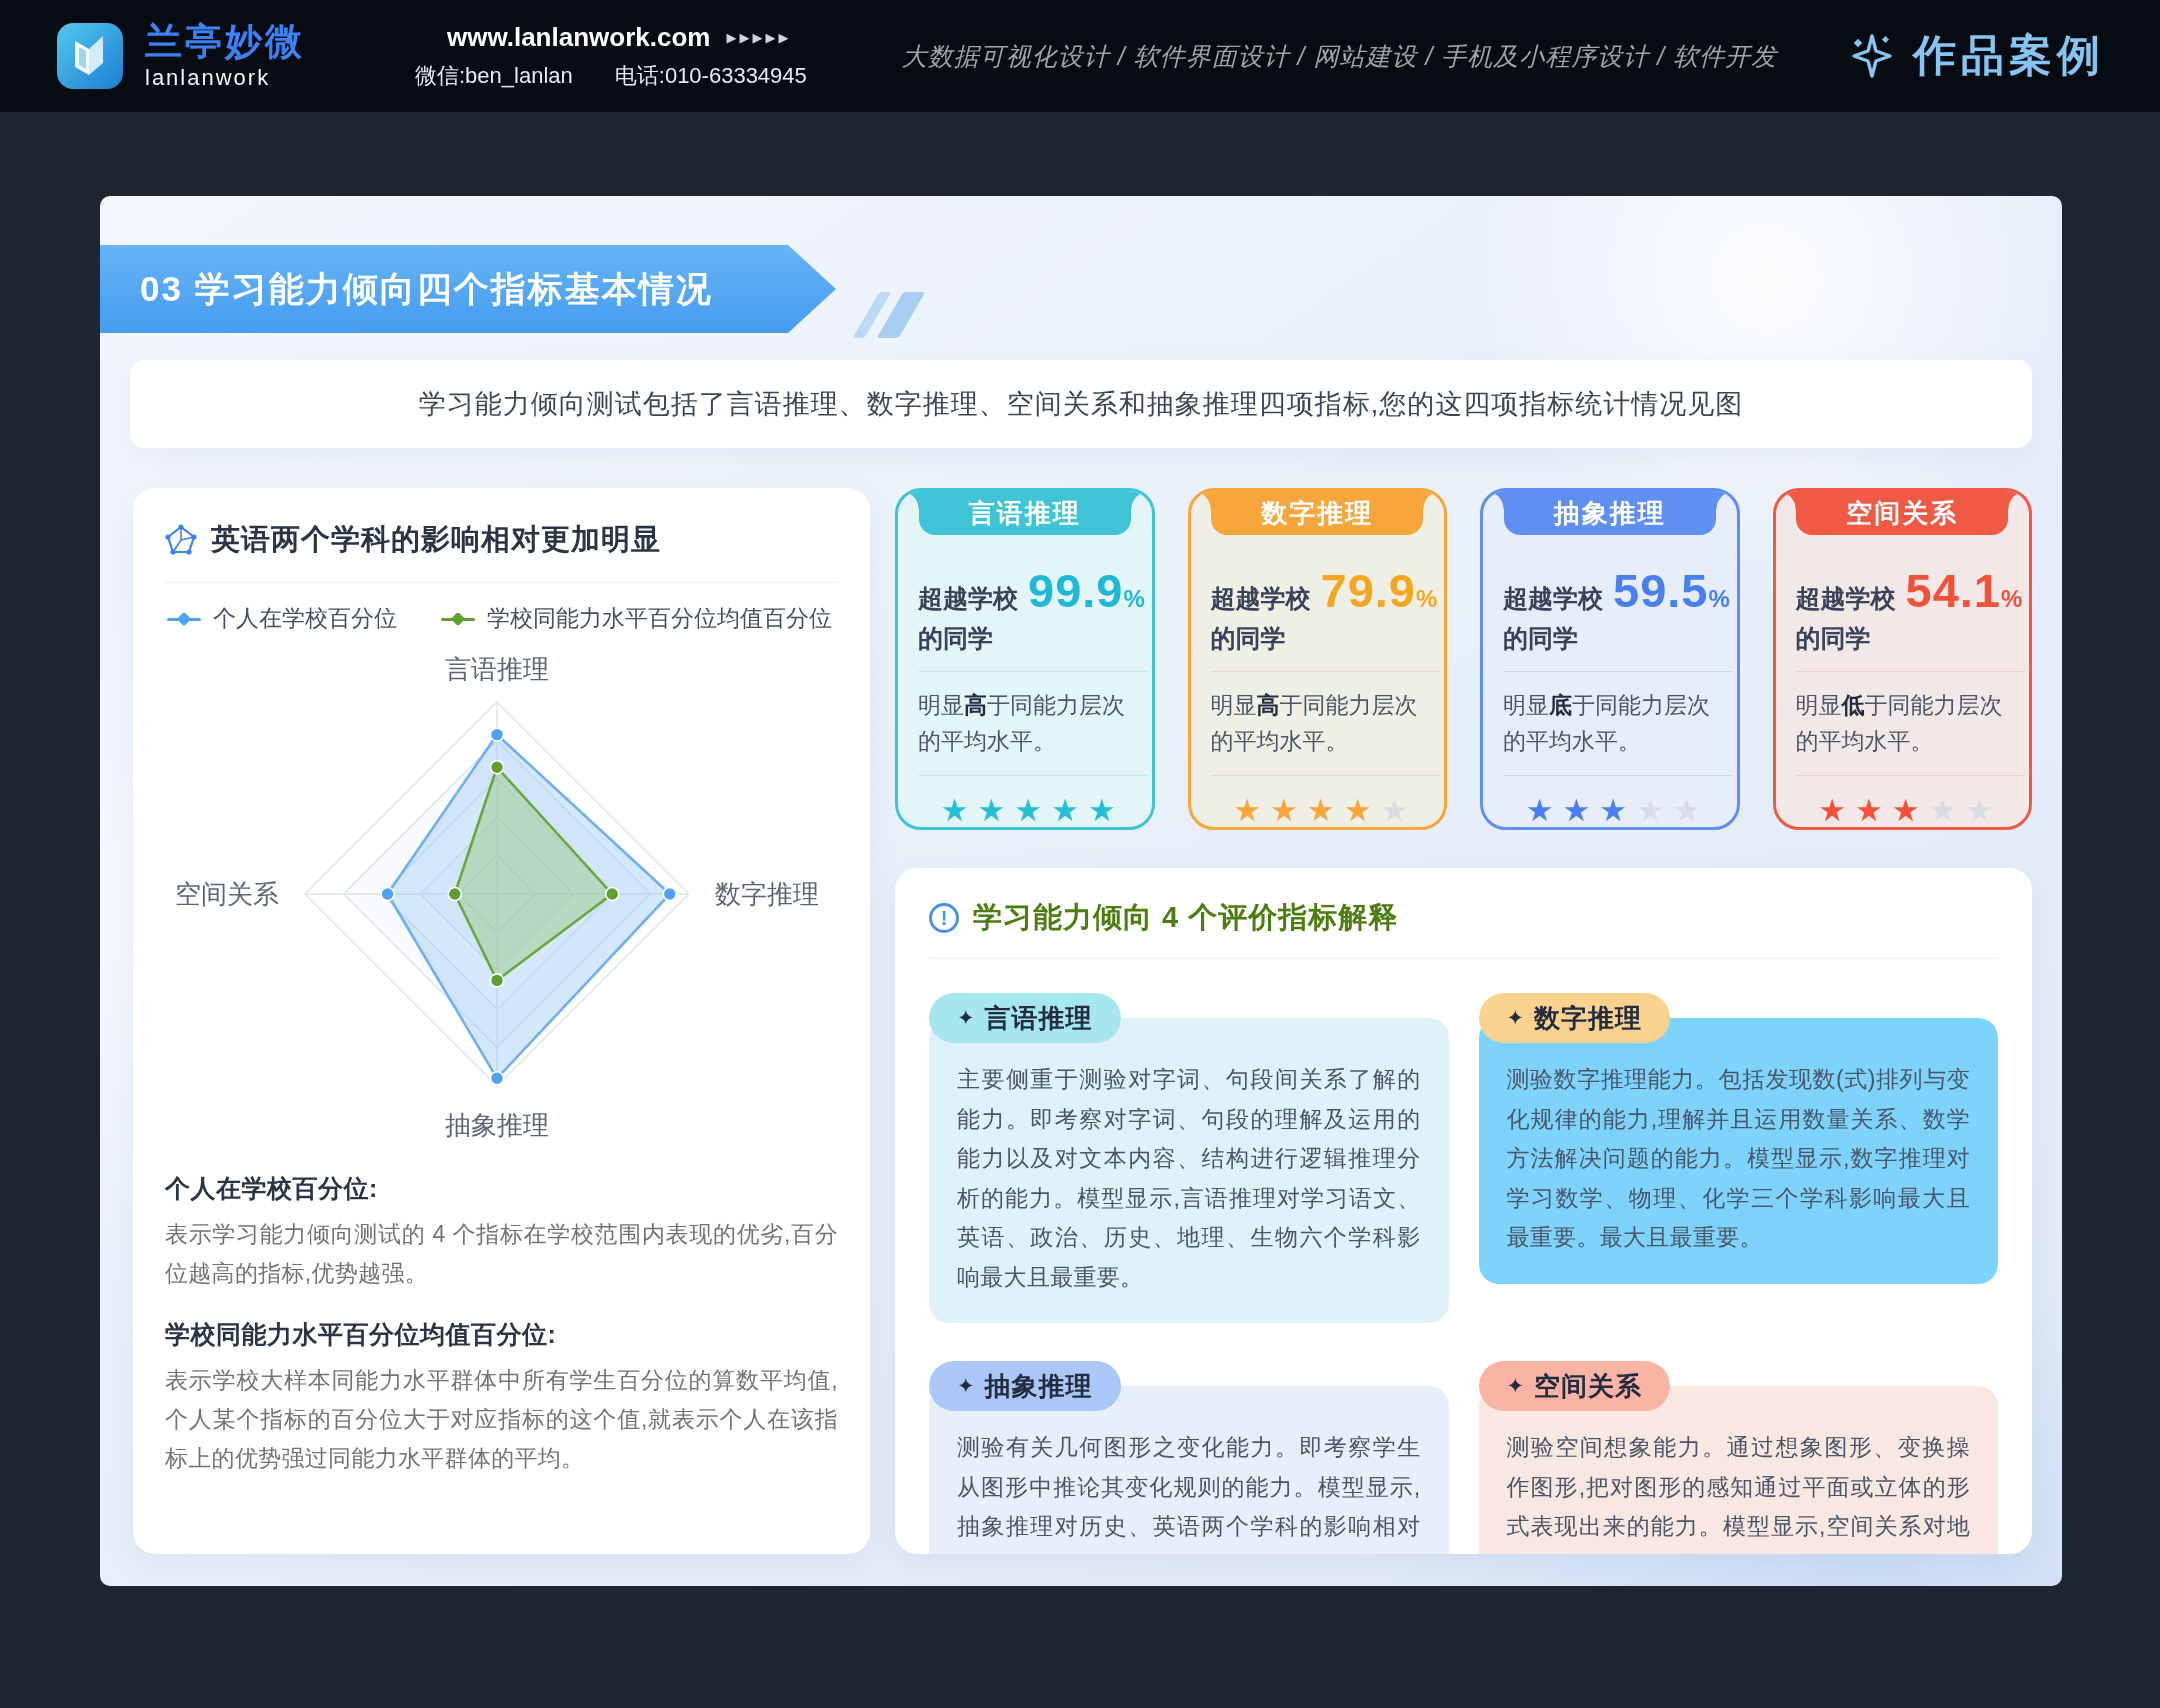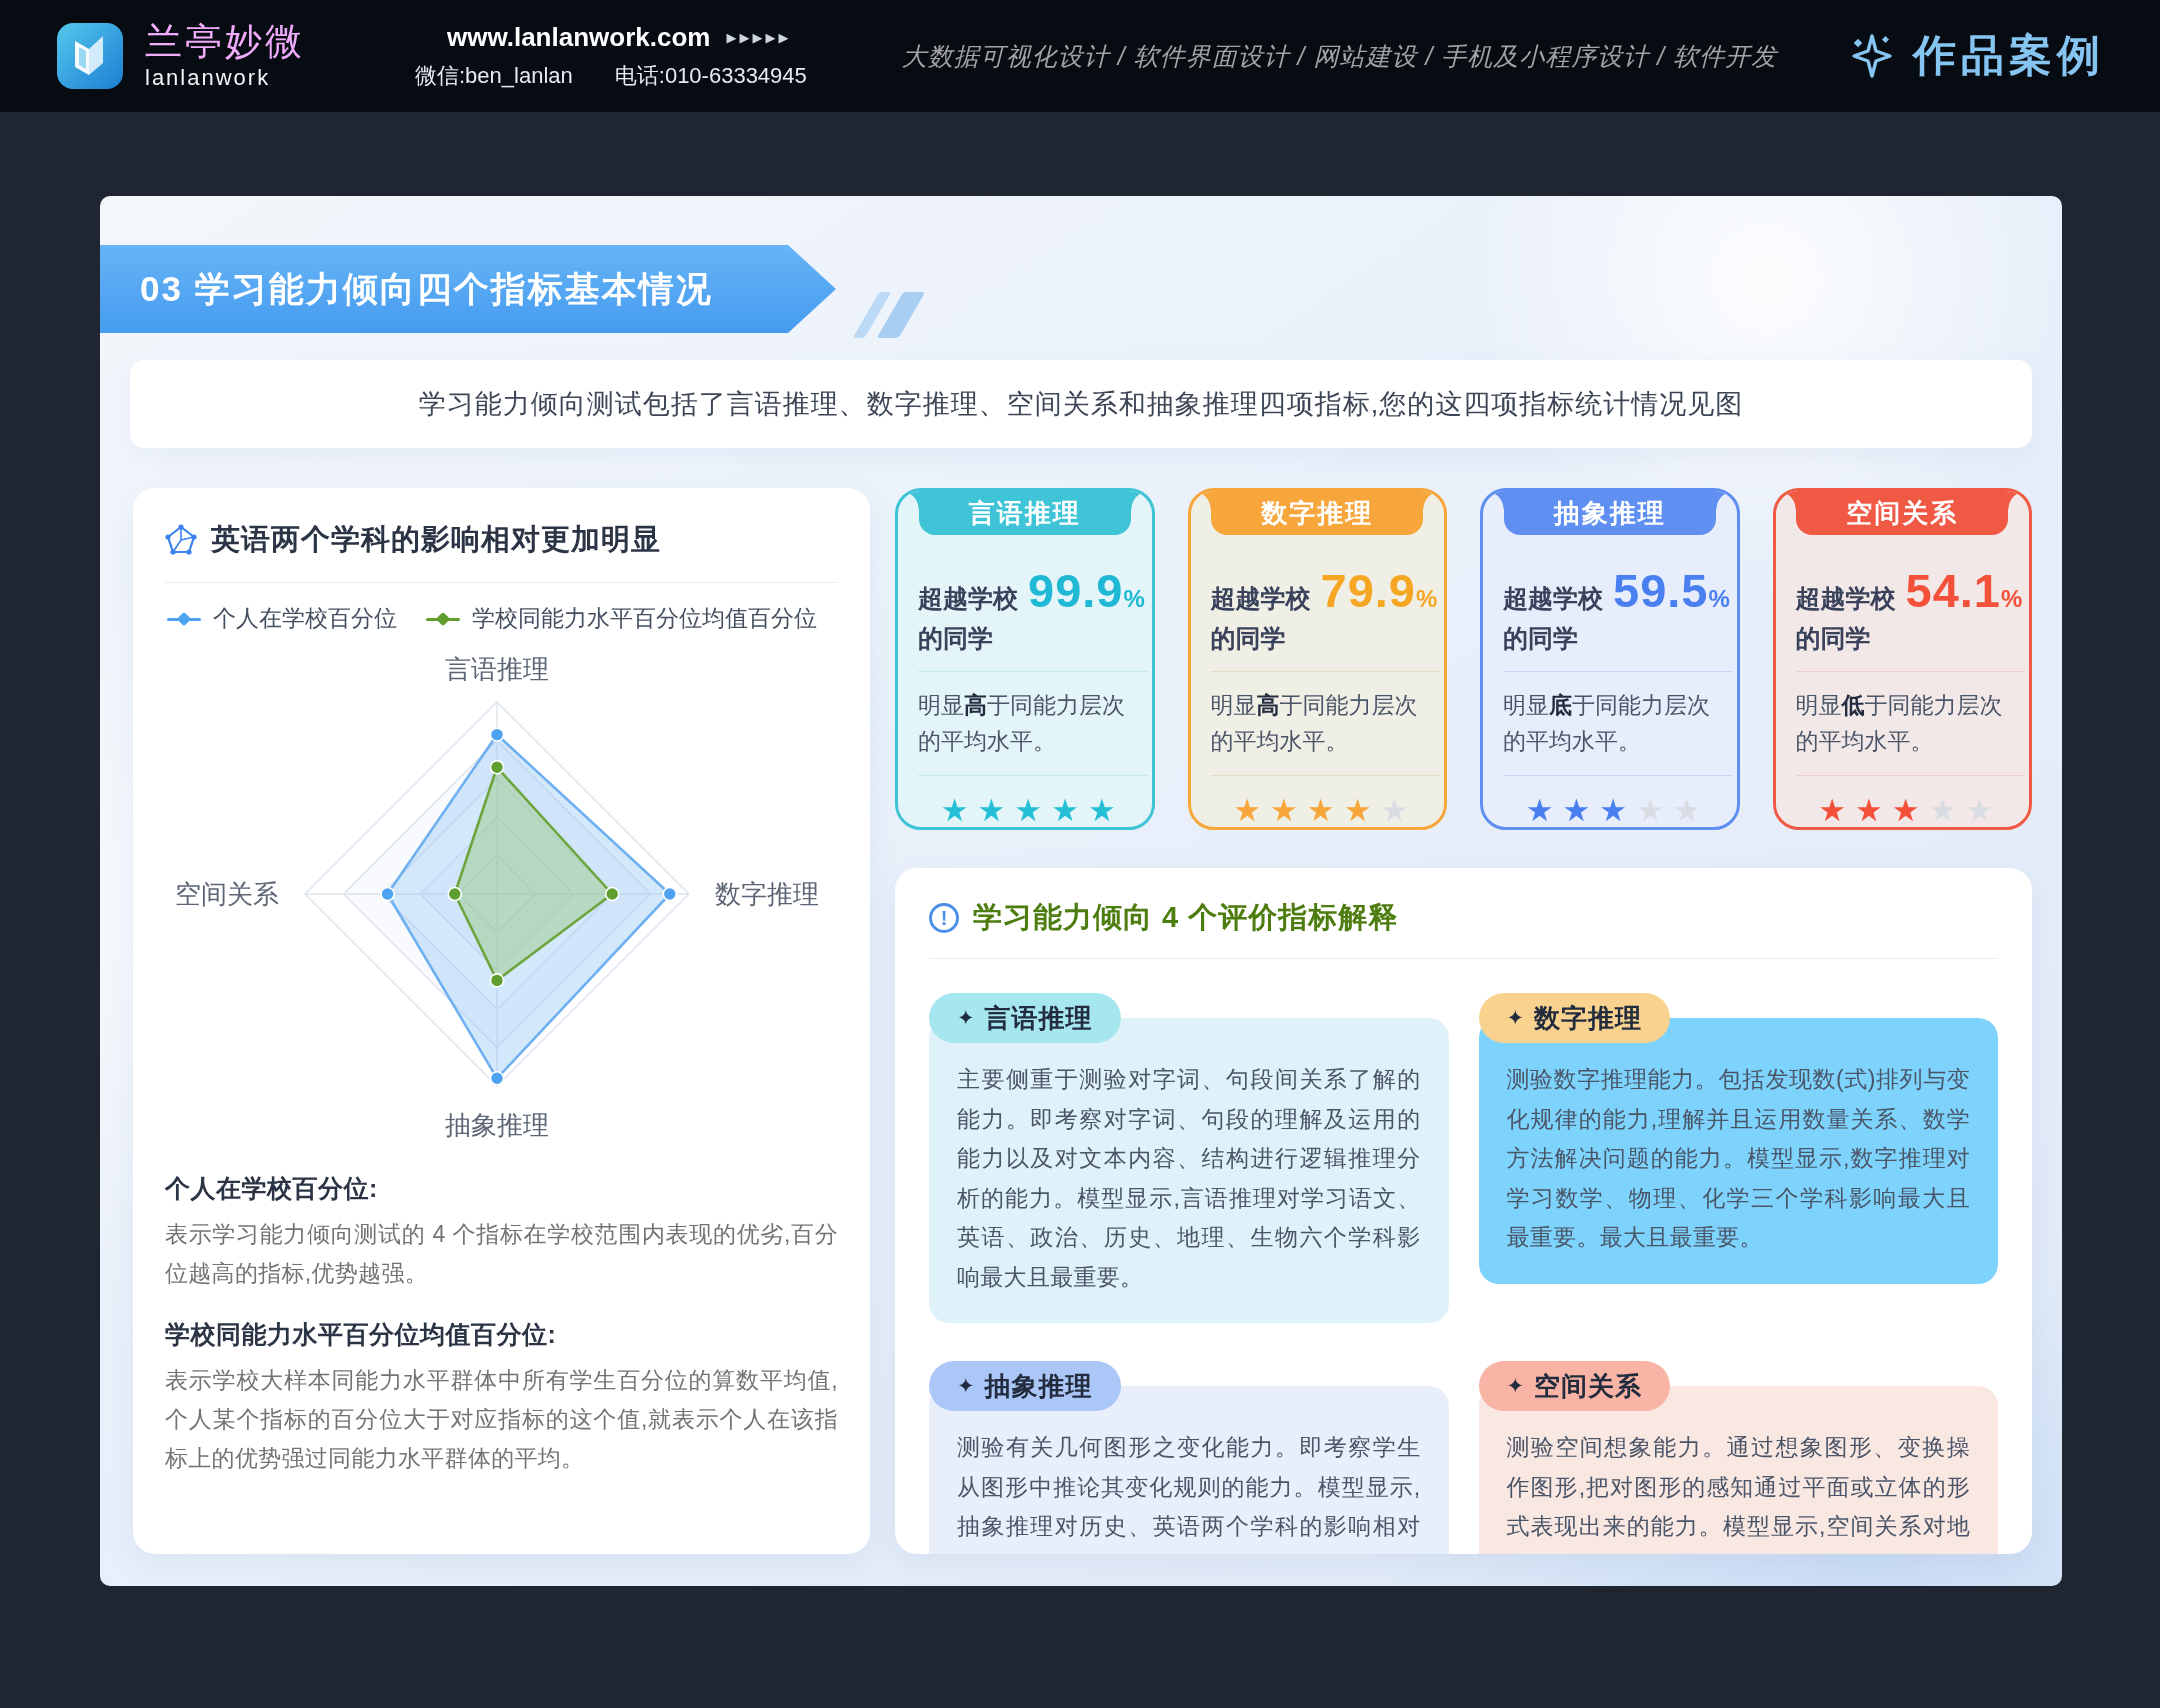--- a/index.html
+++ b/index.html
@@ -11,21 +11,21 @@
   }
   
   .top-header{
     position:absolute;left:0;top:0;width:2160px;height:112px;
     background:#070b12;display:flex;align-items:center;
     padding:0 55px;box-sizing:border-box;
   }
   .logo-group{display:flex;align-items:center;gap:20px;}
   .logo-icon{width:70px;height:70px;flex:0 0 auto;}
   .logo-text{display:flex;flex-direction:column;line-height:1.1;}
-  .logo-title{font-size:37px;font-weight:normal;color:#f0abfc;letter-spacing:3px;}
+  .logo-title{font-size:37px;font-weight:bold;color:#3b82f6;letter-spacing:3px;}
   .logo-sub{font-size:22px;color:#f2f6fa;letter-spacing:2px;margin-top:4px;}
   .site-info{margin-left:110px;display:flex;flex-direction:column;gap:8px;}
   .site-line1{display:flex;align-items:center;gap:16px;}
   .site-url{font-size:26px;font-weight:bold;color:#ffffff;margin-left:32px;}
   .site-arrows{font-size:13px;color:#cdd5e0;letter-spacing:3px;}
   .site-line2{display:flex;gap:42px;font-size:22px;color:#e7ebf1;}
   .services{margin-left:95px;font-size:25px;font-style:italic;color:#a3a3a3;letter-spacing:1px;white-space:nowrap;}
   .portfolio{margin-left:auto;display:flex;align-items:center;gap:16px;}
   .portfolio-label{font-size:43px;font-weight:bold;color:#86c5f2;letter-spacing:5px;}
   
@@ -57,21 +57,21 @@
   .intro-text{font-size:27px;color:#3d4656;font-weight:500;letter-spacing:1px;}
   
   .left-panel{
     position:absolute;left:33px;top:292px;width:737px;height:1066px;
     background:#ffffff;border-radius:22px;box-sizing:border-box;padding:32px;
     box-shadow:0 10px 30px rgba(99,130,180,.10);
   }
   .panel-title-row{display:flex;align-items:center;gap:14px;}
   .panel-title{font-size:29px;font-weight:bold;color:#2b3445;letter-spacing:1px;}
   .panel-divider{height:1px;background:#e8edf4;margin:22px 0 20px 0;}
-  .legend-row{display:flex;align-items:center;gap:29px;margin:6px 0 2px 2px;text-align:right;}
+  .legend-row{display:flex;align-items:center;gap:44px;margin:6px 0 2px 2px;text-align:right;}
   .legend-item{display:flex;align-items:center;gap:12px;cursor:pointer;}
   .legend-marker{position:relative;width:34px;height:12px;display:inline-block;}
   .legend-line{position:absolute;left:0;top:5px;width:34px;height:3px;border-radius:2px;}
   .legend-diamond{position:absolute;left:12px;top:1px;width:10px;height:10px;transform:rotate(45deg);border-radius:2px;}
   .legend-label{font-size:23px;color:#444f60;}
   #radar-chart{margin-top:4px;}
   .note{margin-top:10px;}
   .note + .note{margin-top:26px;}
   .note-head{font-size:25px;font-weight:bold;color:#2b3445;margin-bottom:10px;letter-spacing:.5px;}
   .note-body{font-size:23px;color:#737373;line-height:1.68;text-align:justify;letter-spacing:.3px;}

